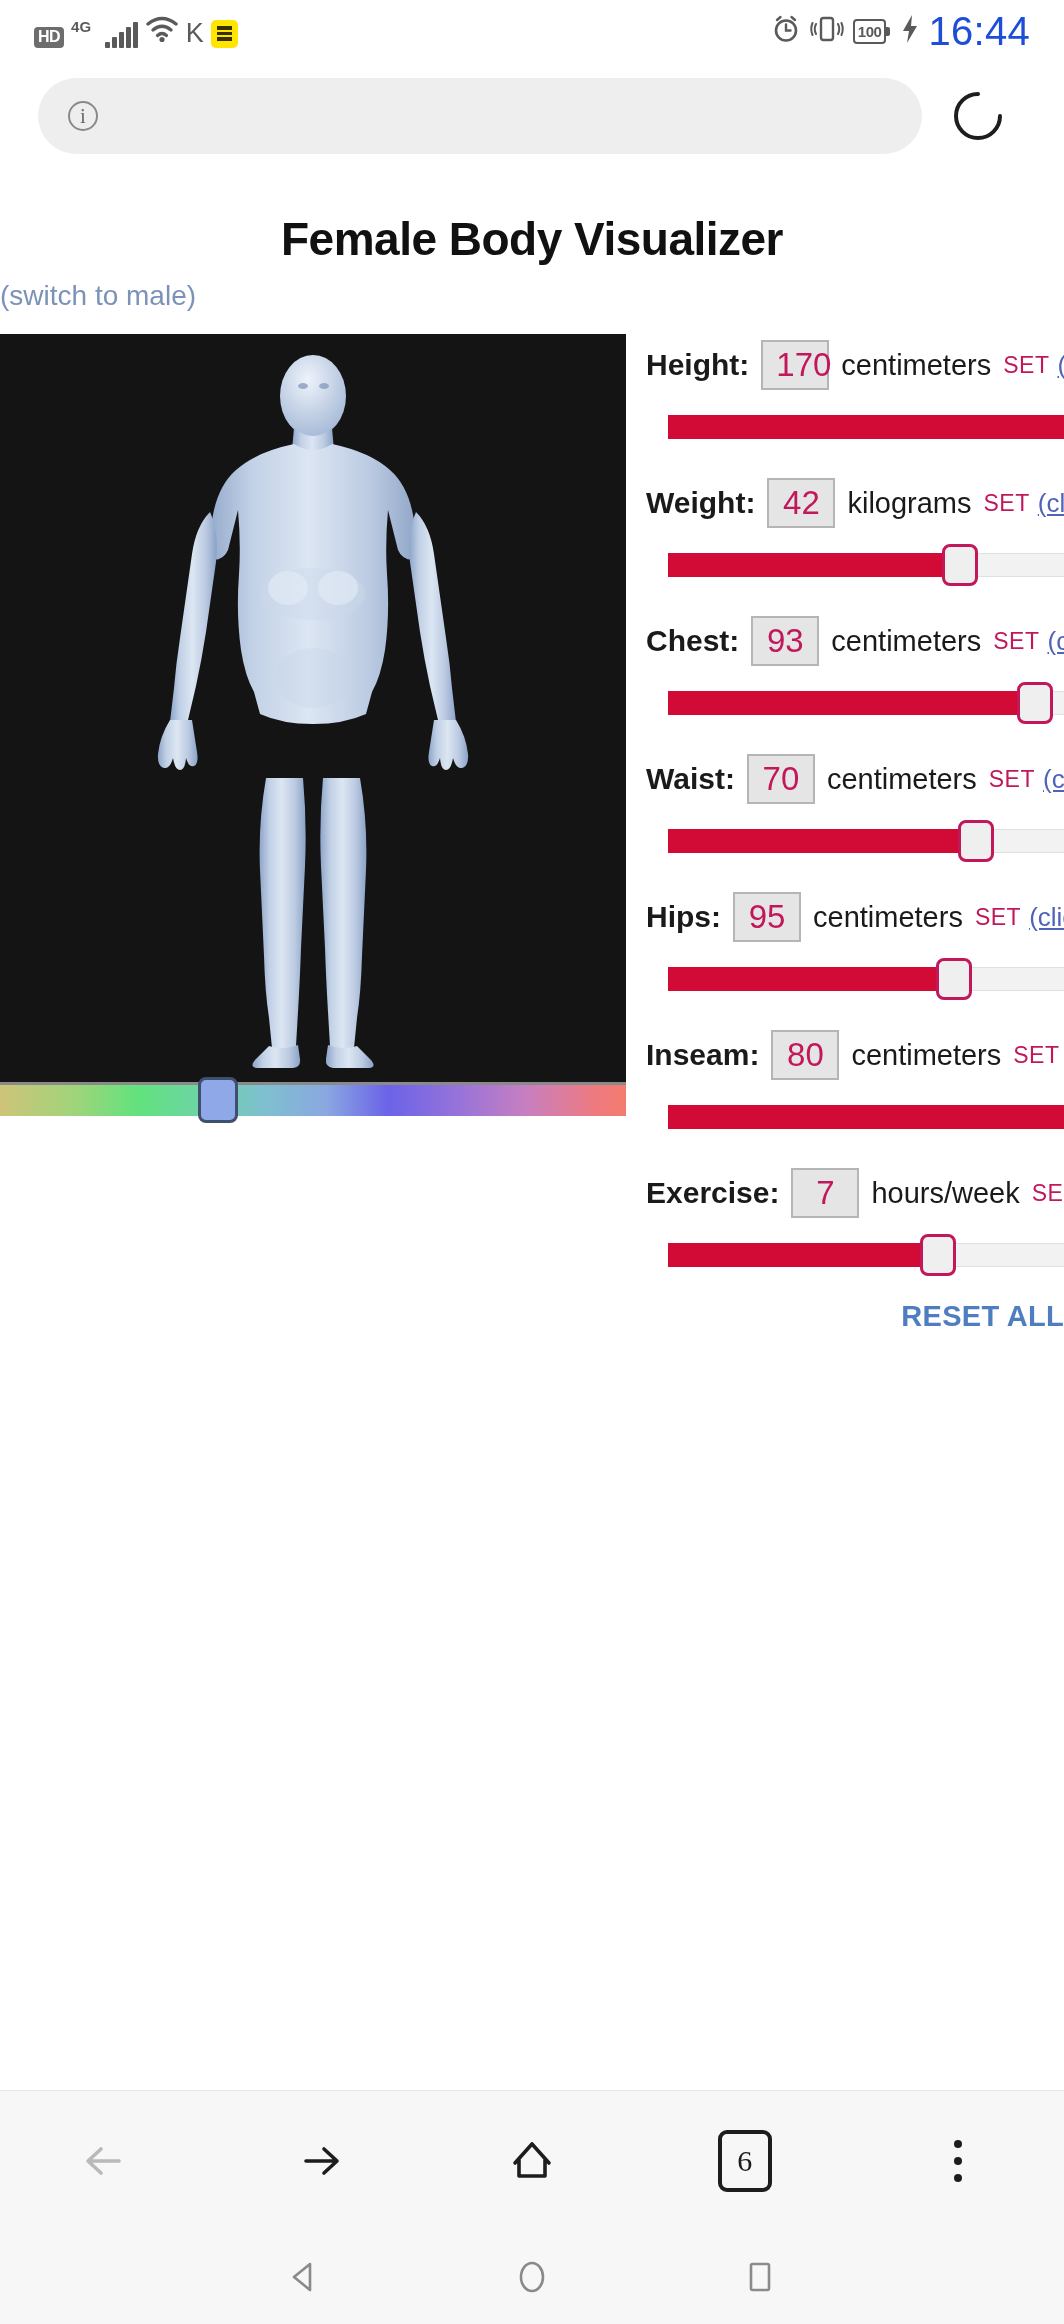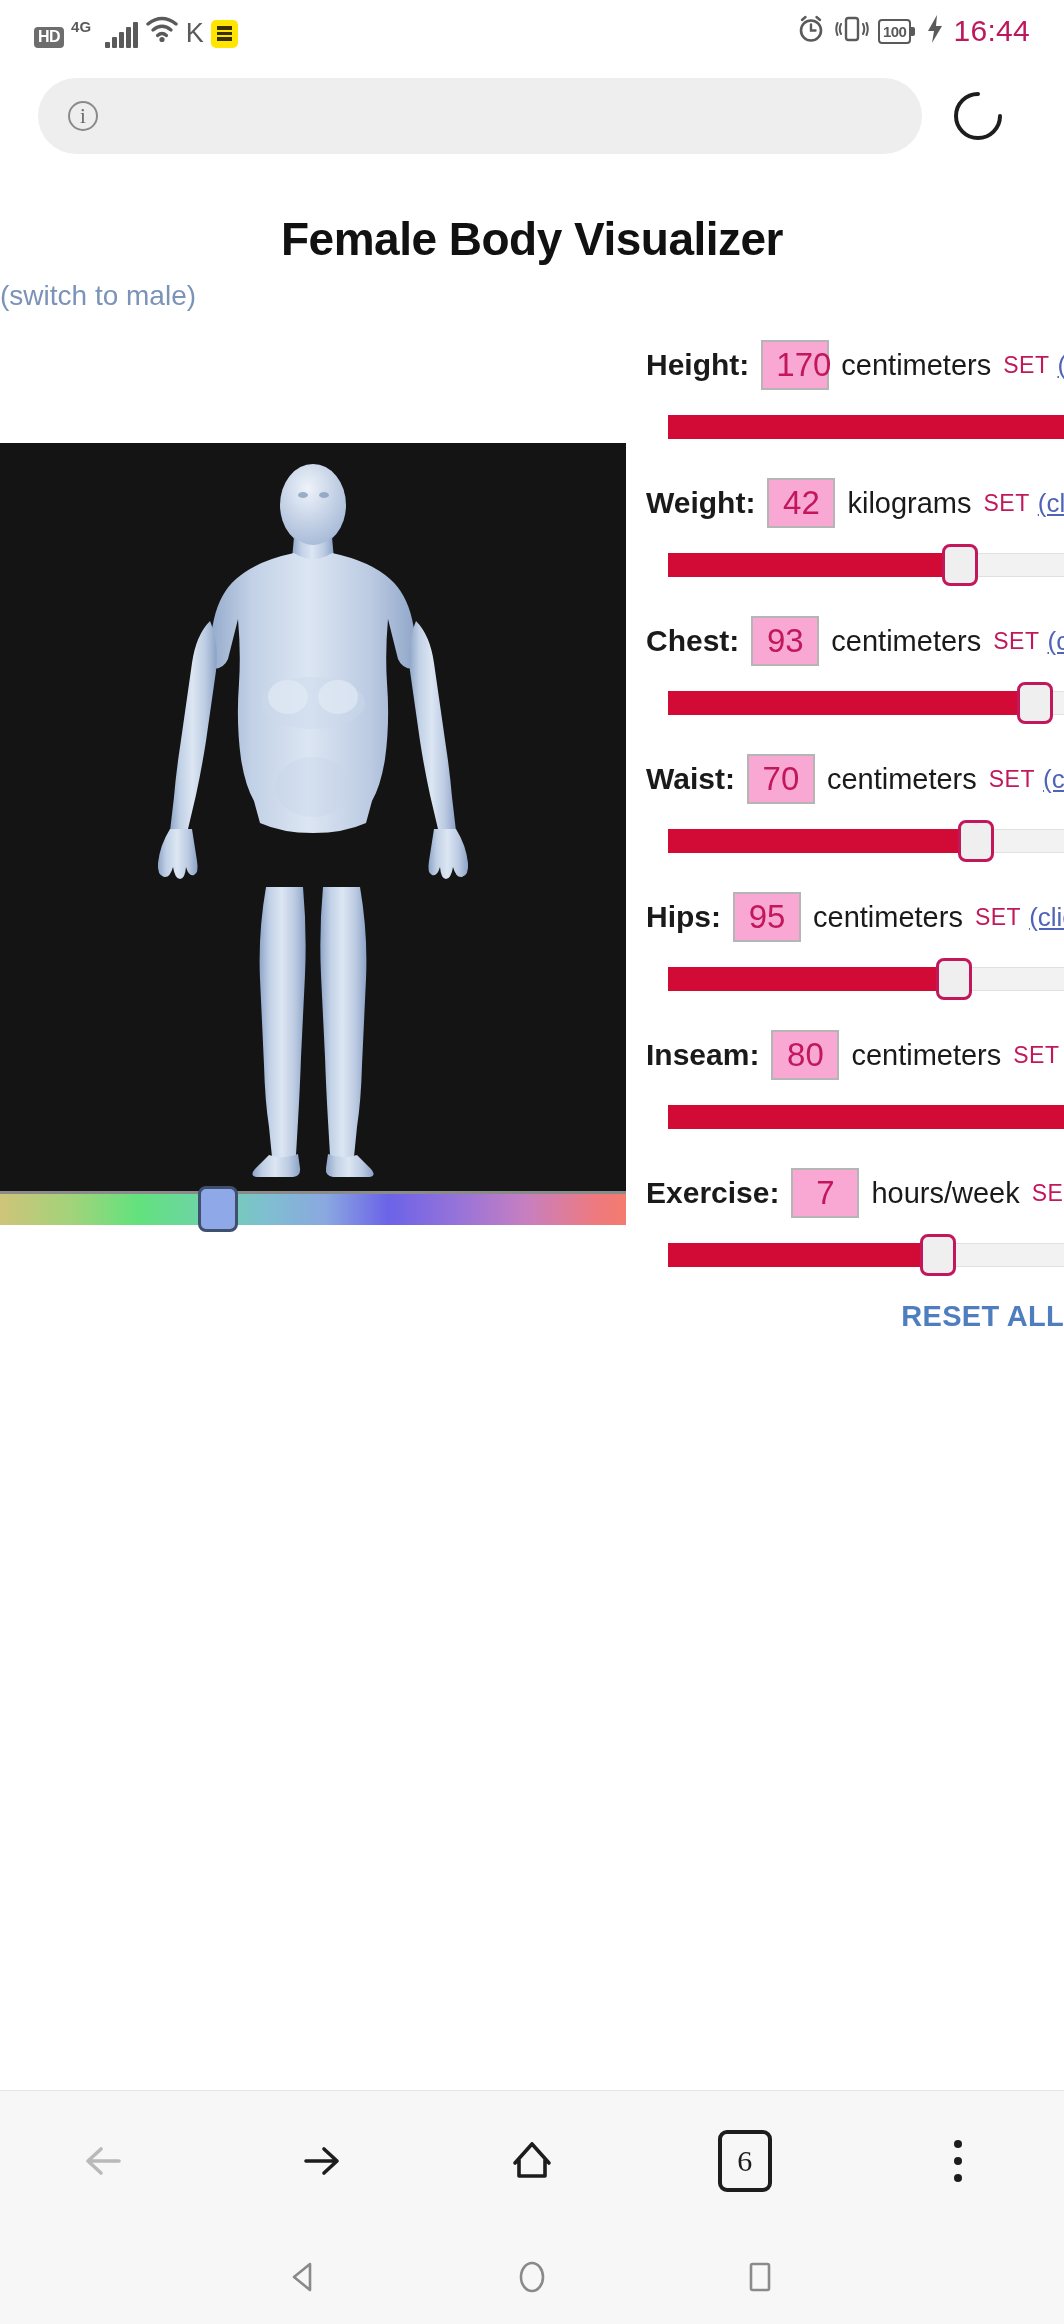--- a/index.html
+++ b/index.html
@@ -44,21 +44,21 @@
   }
   .battery {
     border: 2.5px solid #5a5a5a; border-radius: 4px;
     height: 25px; padding: 0 3px; display:flex; align-items:center;
     font-size: 15px; font-weight: 600; letter-spacing: -0.5px; position: relative;
   }
   .battery::after {
     content:""; position:absolute; right:-6px; top: 6px;
     width:4px; height: 9px; background:#5a5a5a; border-radius: 0 2px 2px 0;
   }
-  #clock { font-size: 30px; color: #be185d; letter-spacing: 0.3px; }
+  #clock { font-size: 40px; color: #1d4ed8; letter-spacing: 0.3px; }
 
   
   #url-bar-wrap {
     height: 108px; display:flex; align-items:center;
     padding: 0 38px 0 38px; background: #fff;
   }
   #url-pill {
     flex: 1; height: 76px; background: #eeeeee; border-radius: 38px;
     display:flex; align-items:center; padding: 0 30px; gap: 22px;
     max-width: 884px;
@@ -84,21 +84,21 @@
   }
   #title {
     text-align:center; font-size: 46px; font-weight: bold;
     color: #111; letter-spacing: -0.5px;
   }
   #switch-link {
     text-align:left; font-size: 28px; color:#7b93b8;
     margin-top: 14px;
   }
 
-  #app-row { display:flex; margin-top: 22px; align-items: center; }
+  #app-row { display:flex; margin-top: 22px; align-items: flex-start; }
 
   
   #viewport {
     width: 626px; height: 748px; background: #141414;
     position: relative; flex: none; overflow: hidden;
   }
   #body-figure {
     position:absolute; left: 50%; top: 50%;
     transform: translate(-50%,-50%);
     width: 430px; height: 720px;
@@ -122,21 +122,21 @@
     padding-left: 20px; padding-top: 6px;
     width: 438px; flex: none; overflow: hidden;
   }
   .ctrl-row { margin-bottom: 30px; }
   .ctrl-line {
     display:flex; align-items:center; white-space: nowrap;
     font-size: 30px; color: #1a1a1a; gap: 0;
   }
   .ctrl-label { font-weight: bold; font-size: 30px; margin-right: 12px; }
   .ctrl-input {
-    border: 2px solid #b5b5b5; background:#f9a8d4;
+    border: 2px solid #b5b5b5; background:#e5e5e5;
     color: #c2185b; font-size: 33px;
     padding: 4px 13px; min-width: 68px; text-align:center;
     margin-right: 12px;
   }
   .ctrl-units { font-size: 29px; color:#1a1a1a; margin-right: 12px; }
   .ctrl-set { font-size: 23px; color:#c2185b; letter-spacing: 0.5px; margin-right: 8px; }
   .ctrl-hint { font-size: 26px; color:#4f63b8; text-decoration: underline; }
 
   .slider-wrap {
     margin-top: 16px; margin-left: 22px;

